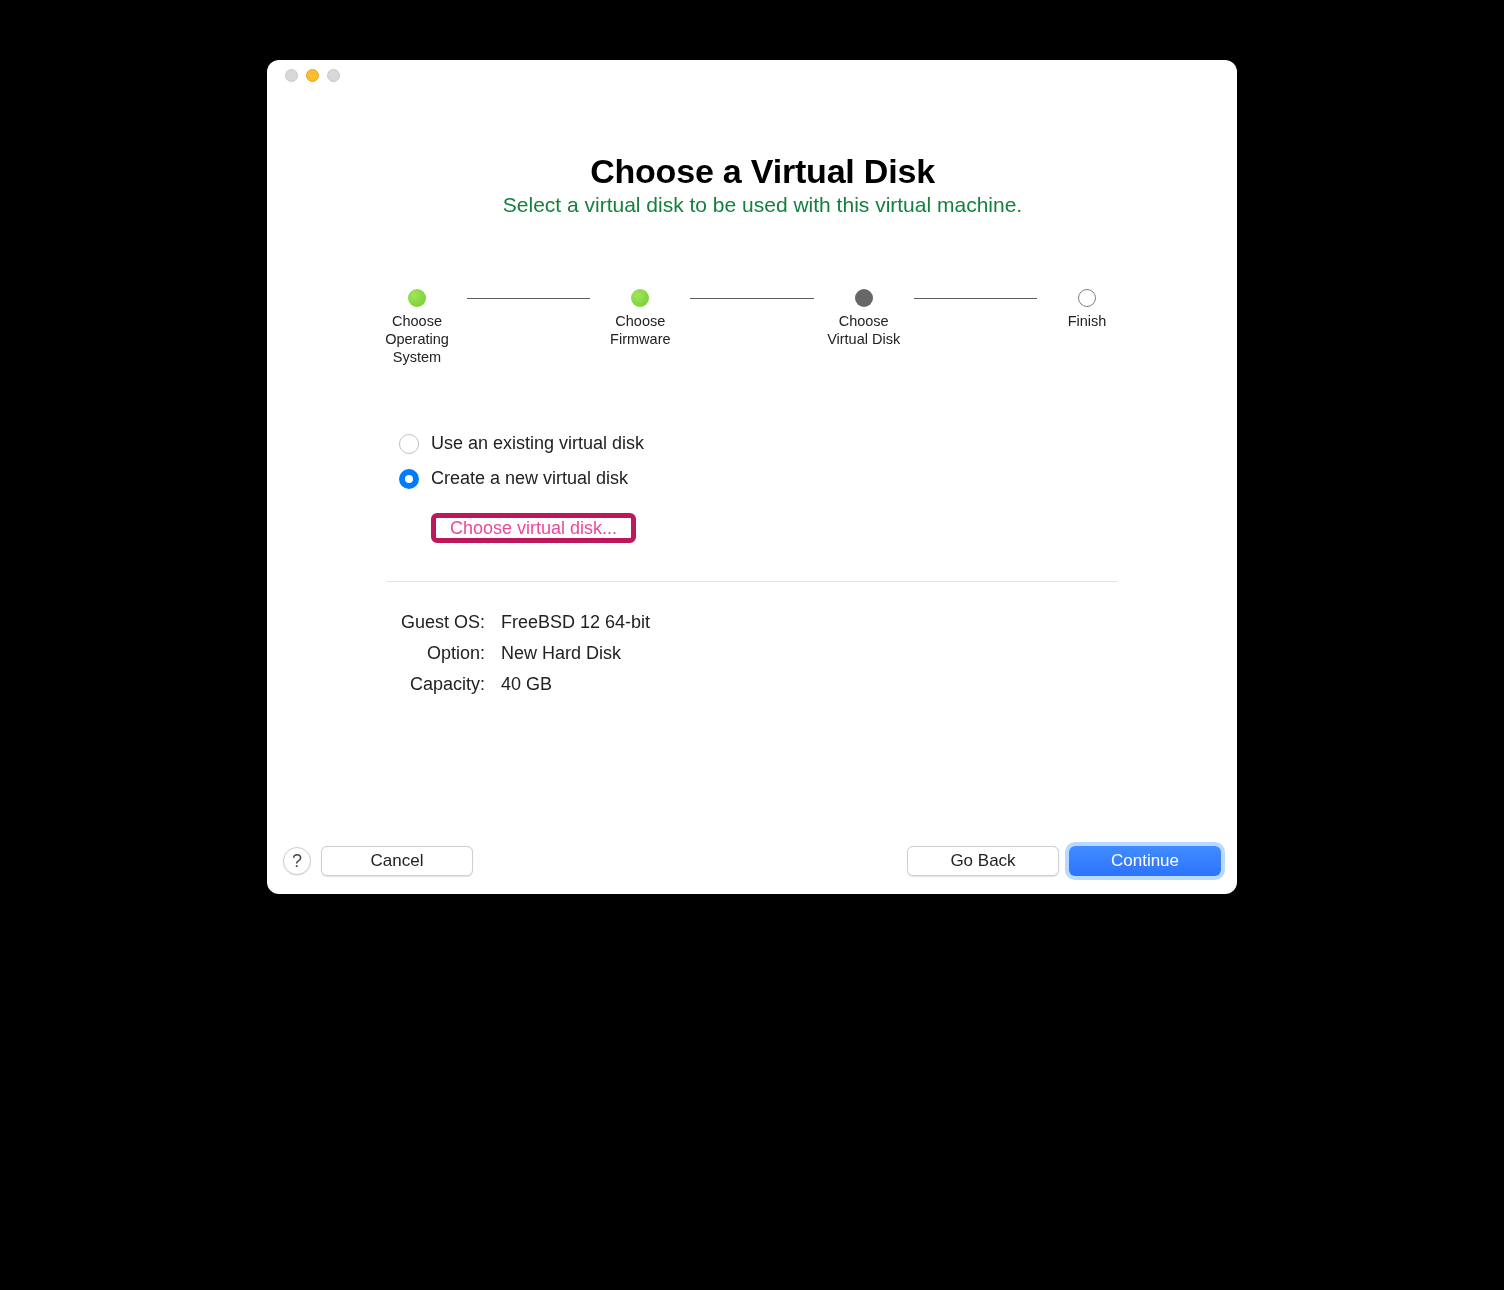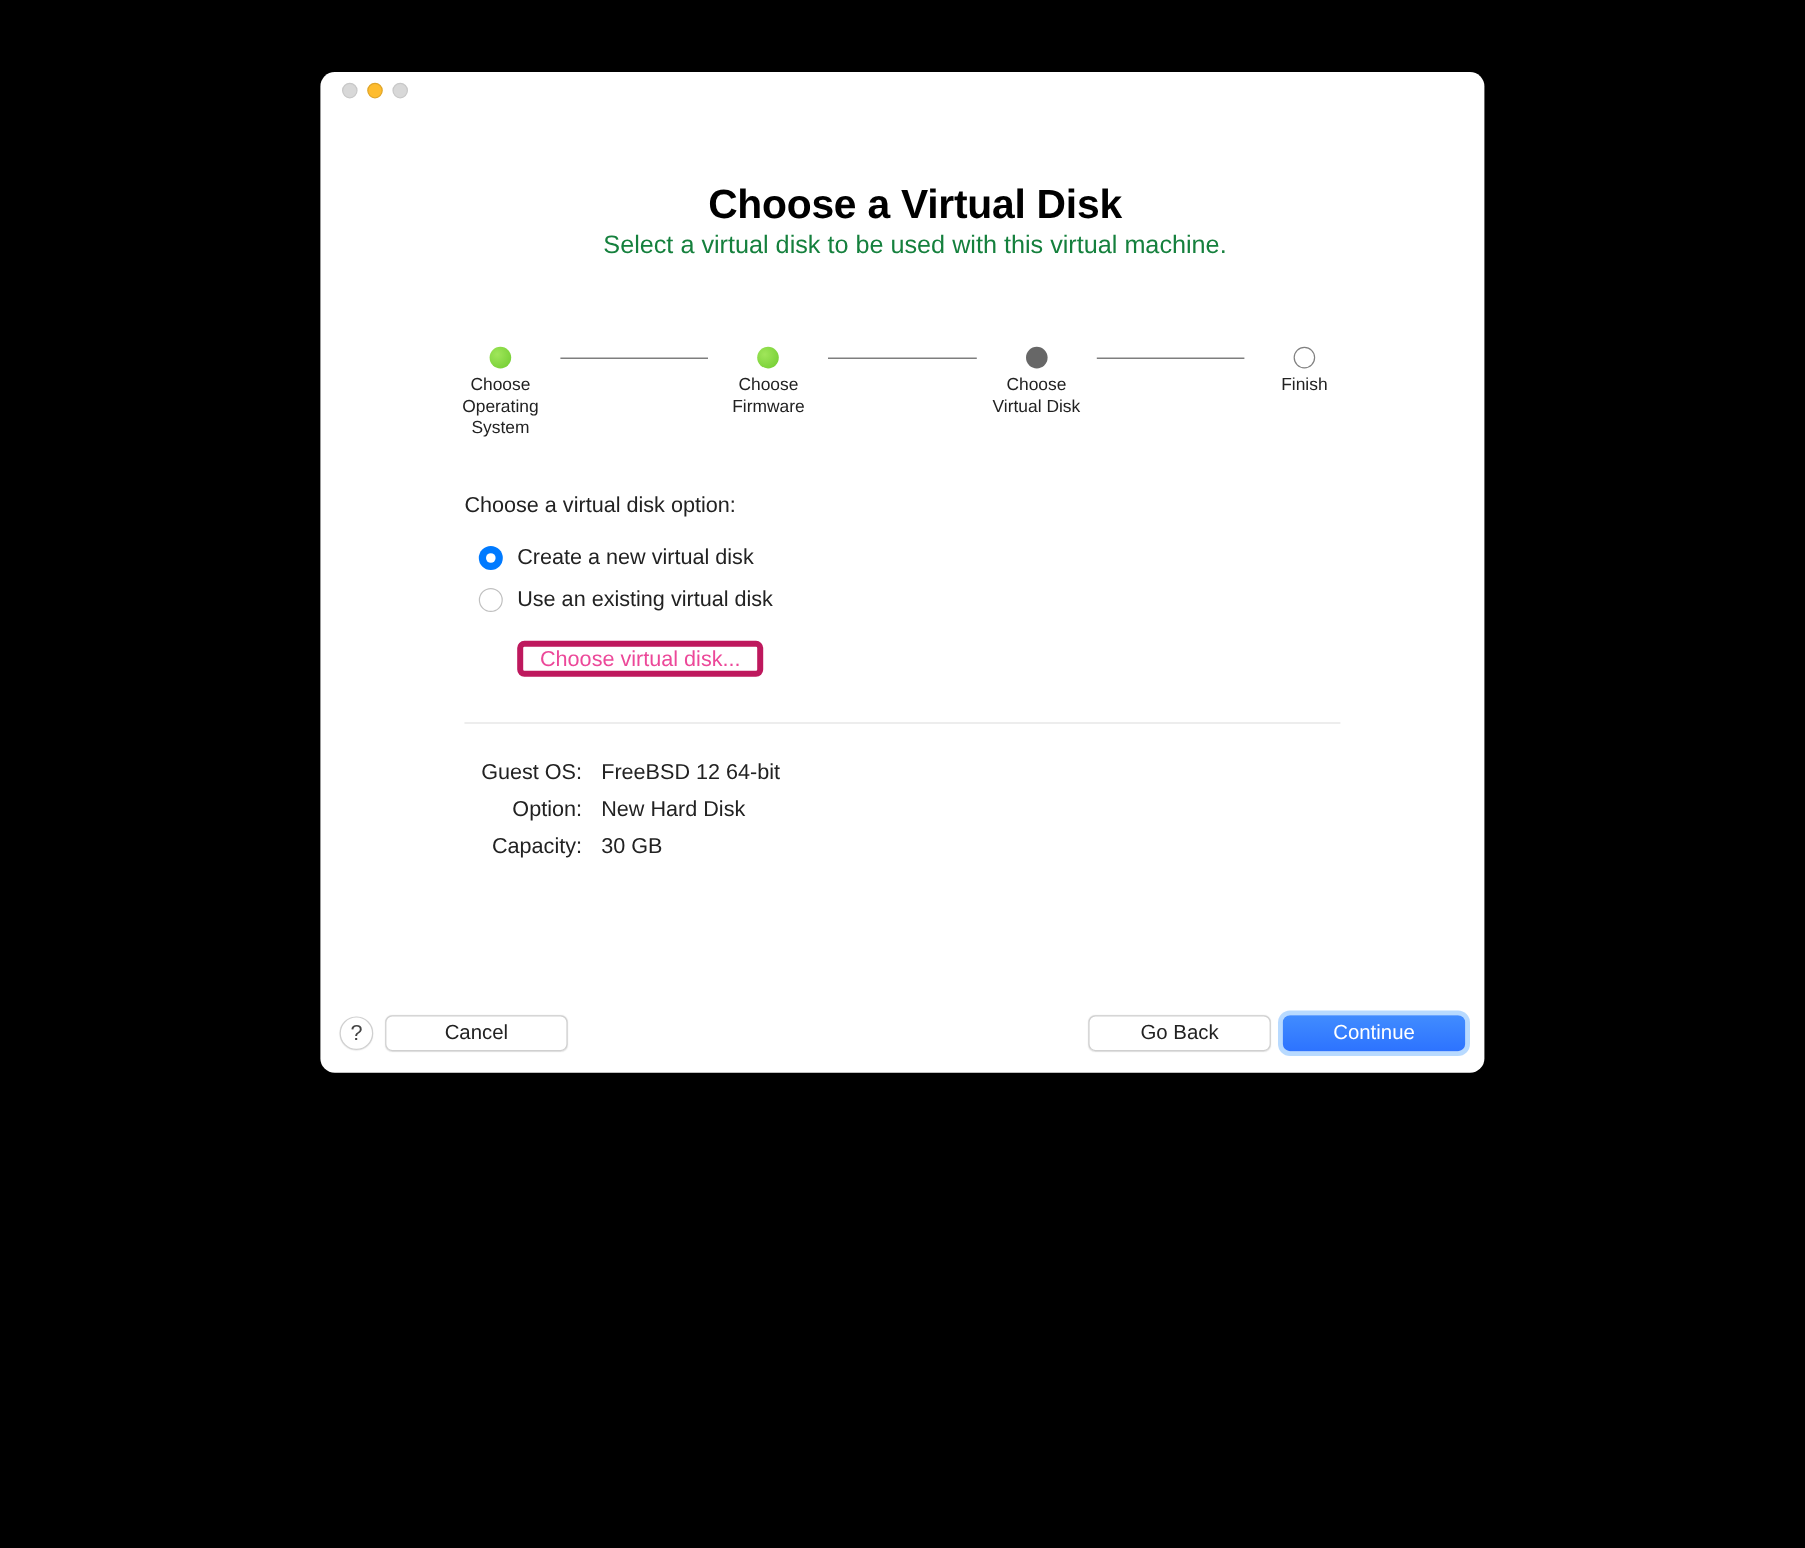--- a/index.html
+++ b/index.html
@@ -286,50 +286,49 @@
 Virtual Disk</div>
     </div>
     <div class="step-connector"></div>
     <div class="step">
       <div class="step-dot future"></div>
       <div class="step-label">Finish</div>
     </div>
   </div>
 
   <div class="content">
-    <div class="section-label">Choose a virtual disk option:</div>
 
     <div class="radio-group">
+      <div class="radio-row">
+        <div class="radio unselected"></div>
+        <div class="radio-label">Use an existing virtual disk</div>
+      </div>
       <div class="radio-row">
         <div class="radio selected"></div>
         <div class="radio-label">Create a new virtual disk</div>
       </div>
-      <div class="radio-row">
-        <div class="radio unselected"></div>
-        <div class="radio-label">Use an existing virtual disk</div>
-      </div>
 
       <button class="choose-disk-button" disabled="">Choose virtual disk...</button>
     </div>
   </div>
 
   <div class="divider"></div>
 
   <div class="summary">
     <div class="summary-row">
       <div class="summary-label">Guest OS:</div>
       <div class="summary-value">FreeBSD 12 64-bit</div>
     </div>
     <div class="summary-row">
       <div class="summary-label">Option:</div>
       <div class="summary-value">New Hard Disk</div>
     </div>
     <div class="summary-row">
       <div class="summary-label">Capacity:</div>
-      <div class="summary-value">30 GB</div>
+      <div class="summary-value">40 GB</div>
     </div>
   </div>
 
   <div class="footer">
     <div class="help-button">?</div>
     <button class="footer-btn secondary">Cancel</button>
     <div class="footer-spacer"></div>
     <button class="footer-btn secondary">Go Back</button>
     <button class="footer-btn primary">Continue</button>
   </div>

